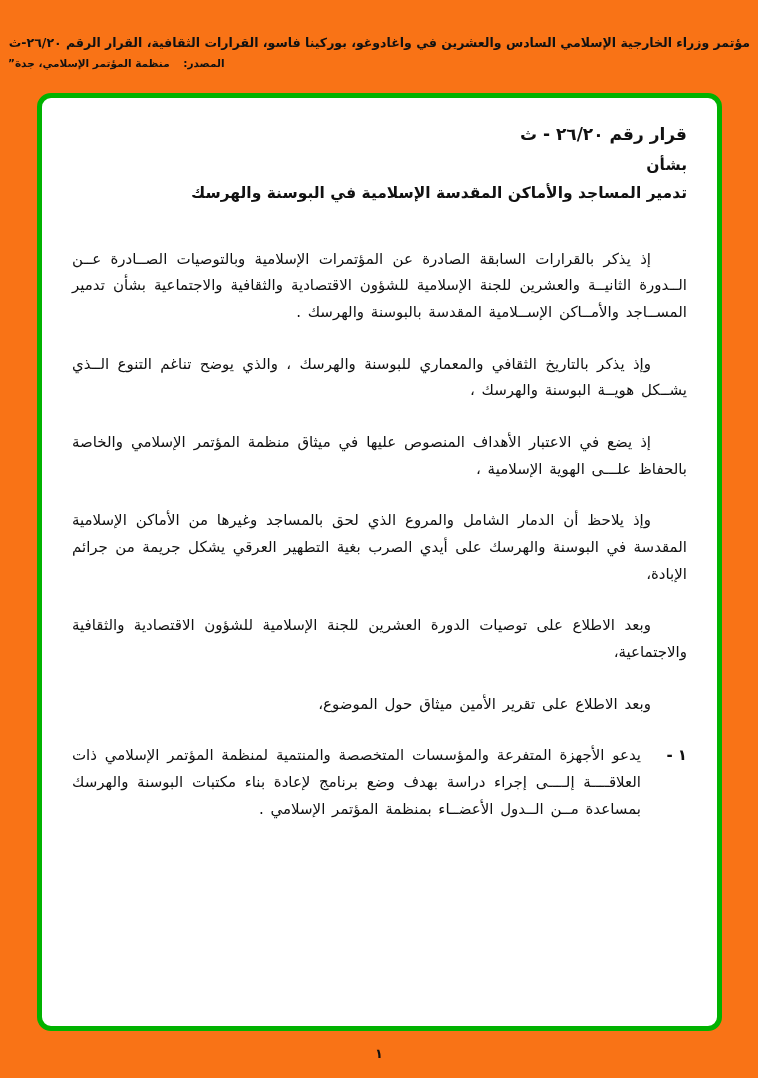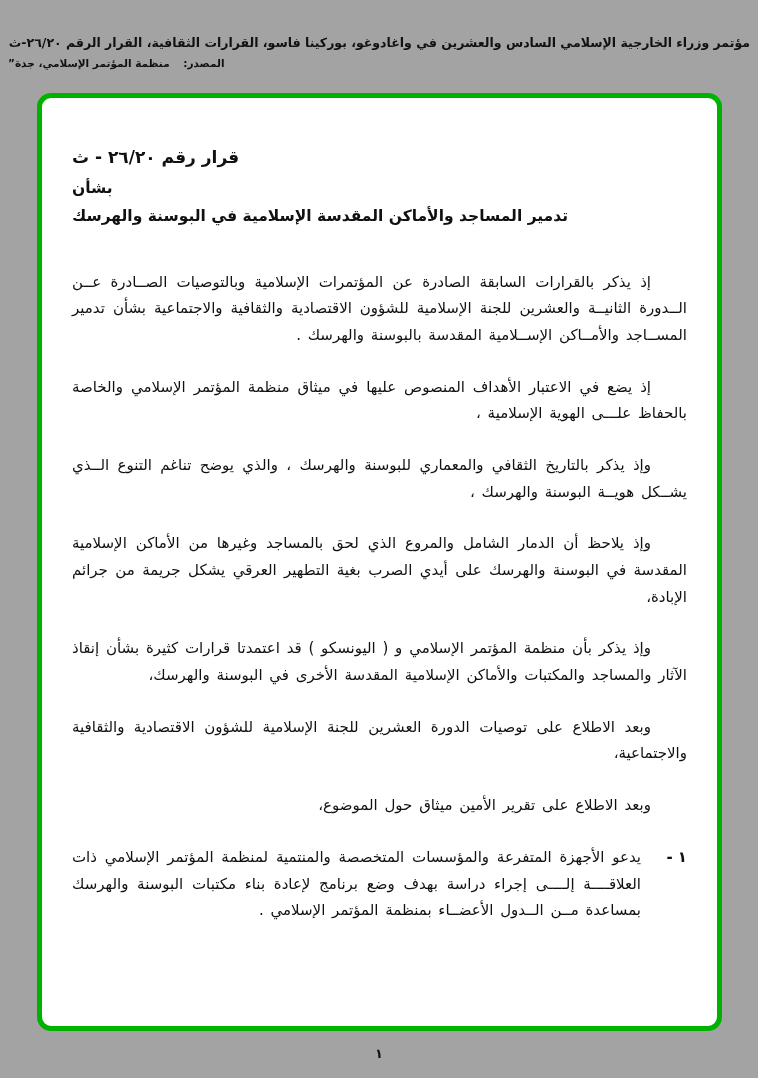--- a/index.html
+++ b/index.html
@@ -10,21 +10,21 @@
     margin: 0 auto;
     overflow: hidden;
     font-family: "DejaVu Sans", sans-serif;
     color: #111111;
   }
   .page {
     width: 758px;
     height: 1078px;
     direction: rtl;
     position: relative;
-    background: #a3a3a3;
+    background: #f97316;
   }
   
   .doc-header {
     padding: 34px 8px 0 8px;
   }
   .header-citation {
     font-size: 12.5px;
     font-weight: bold;
     text-align: right;
     line-height: 1.4;
@@ -42,23 +42,22 @@
     margin: 24px 36px 0 37px;
     width: 685px;
     height: 938px;
     border: 5px solid var(--frame-green, #00b200);
     border-radius: 14px;
     padding: 26px 30px 20px 30px;
     overflow: hidden;
     background: #ffffff;
   }
   .title-block {
-    text-align: left;
+    text-align: right;
     margin-bottom: 44px;
-    margin-top: 23px;
   }
   .res-number {
     font-size: 17px;
     font-weight: bold;
     margin-bottom: 12px;
   }
   .res-subject {
     font-size: 15.5px;
     font-weight: bold;
     margin-bottom: 10px;
@@ -123,24 +122,23 @@
   <div class="frame">
 
     <div class="title-block">
       <div class="res-number">قرار رقم ٢٦/٢٠ - ث</div>
       <div class="res-subject">بشأن</div>
       <div class="res-title">تدمير المساجد والأماكن المقدسة الإسلامية في البوسنة والهرسك</div>
     </div>
 
     <div class="res-body">
       <p class="para">إذ يذكر بالقرارات السابقة الصادرة عن المؤتمرات الإسلامية وبالتوصيات الصــادرة عــن الــدورة الثانيــة والعشرين للجنة الإسلامية للشؤون الاقتصادية والثقافية والاجتماعية بشأن تدمير المســاجد والأمــاكن الإســلامية المقدسة بالبوسنة والهرسك .</p>
+      <p class="para">وإذ يذكر بالتاريخ الثقافي والمعماري للبوسنة والهرسك ، والذي يوضح تناغم التنوع الــذي يشــكل هويــة البوسنة والهرسك ،</p>
       <p class="para">إذ يضع في الاعتبار الأهداف المنصوص عليها في ميثاق منظمة المؤتمر الإسلامي والخاصة بالحفاظ علـــى الهوية الإسلامية ،</p>
-      <p class="para">وإذ يذكر بالتاريخ الثقافي والمعماري للبوسنة والهرسك ، والذي يوضح تناغم التنوع الــذي يشــكل هويــة البوسنة والهرسك ،</p>
       <p class="para">وإذ يلاحظ أن الدمار الشامل والمروع الذي لحق بالمساجد وغيرها من الأماكن الإسلامية المقدسة في البوسنة والهرسك على أيدي الصرب بغية التطهير العرقي يشكل جريمة من جرائم الإبادة،</p>
-      <p class="para">وإذ يذكر بأن منظمة المؤتمر الإسلامي و ( اليونسكو )  قد اعتمدتا قرارات كثيرة بشأن إنقاذ الآثار والمساجد والمكتبات والأماكن الإسلامية المقدسة الأخرى في البوسنة والهرسك،</p>
       <p class="para">وبعد الاطلاع على توصيات الدورة العشرين للجنة الإسلامية للشؤون الاقتصادية والثقافية والاجتماعية،</p>
       <p class="para">وبعد الاطلاع على تقرير الأمين ميثاق حول الموضوع،</p>
 
       <div class="clause">
         <span class="clause-number">١ -</span>
         <p class="clause-text">يدعو الأجهزة المتفرعة والمؤسسات المتخصصة والمنتمية لمنظمة المؤتمر الإسلامي ذات العلاقــــة إلــــى إجراء دراسة بهدف وضع برنامج لإعادة بناء مكتبات البوسنة والهرسك بمساعدة مــن الــدول الأعضــاء بمنظمة المؤتمر الإسلامي .</p>
       </div>
     </div>
 
   </div>

